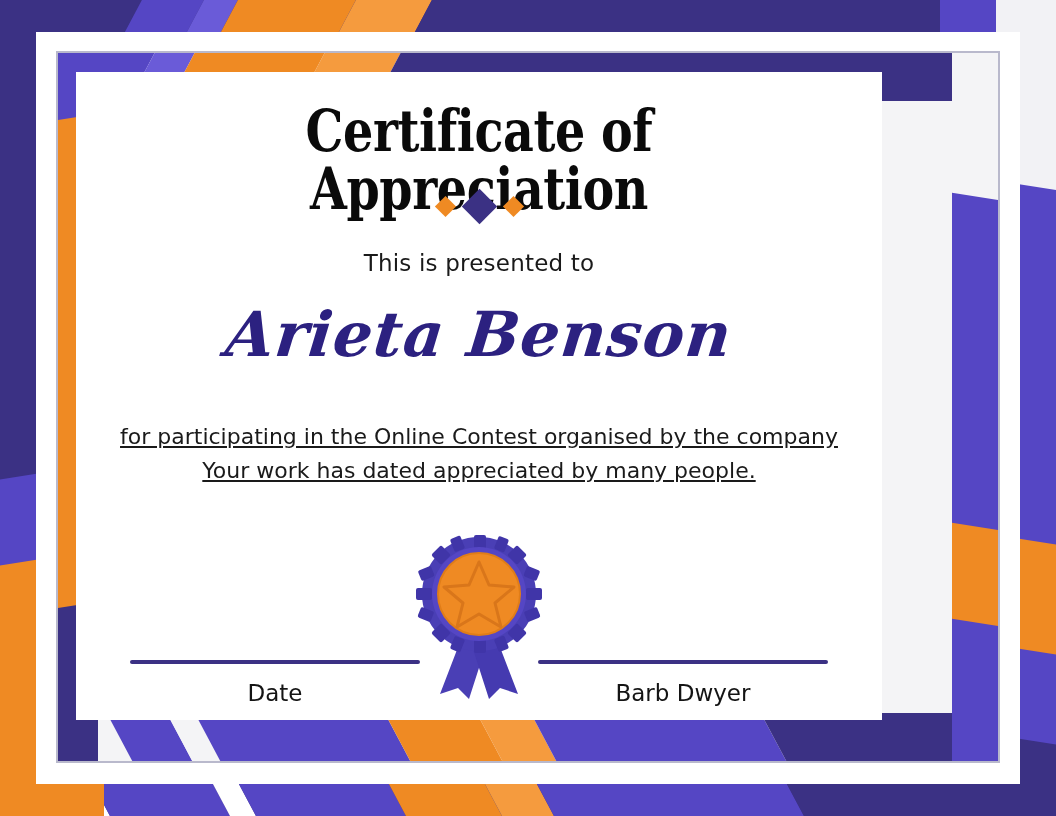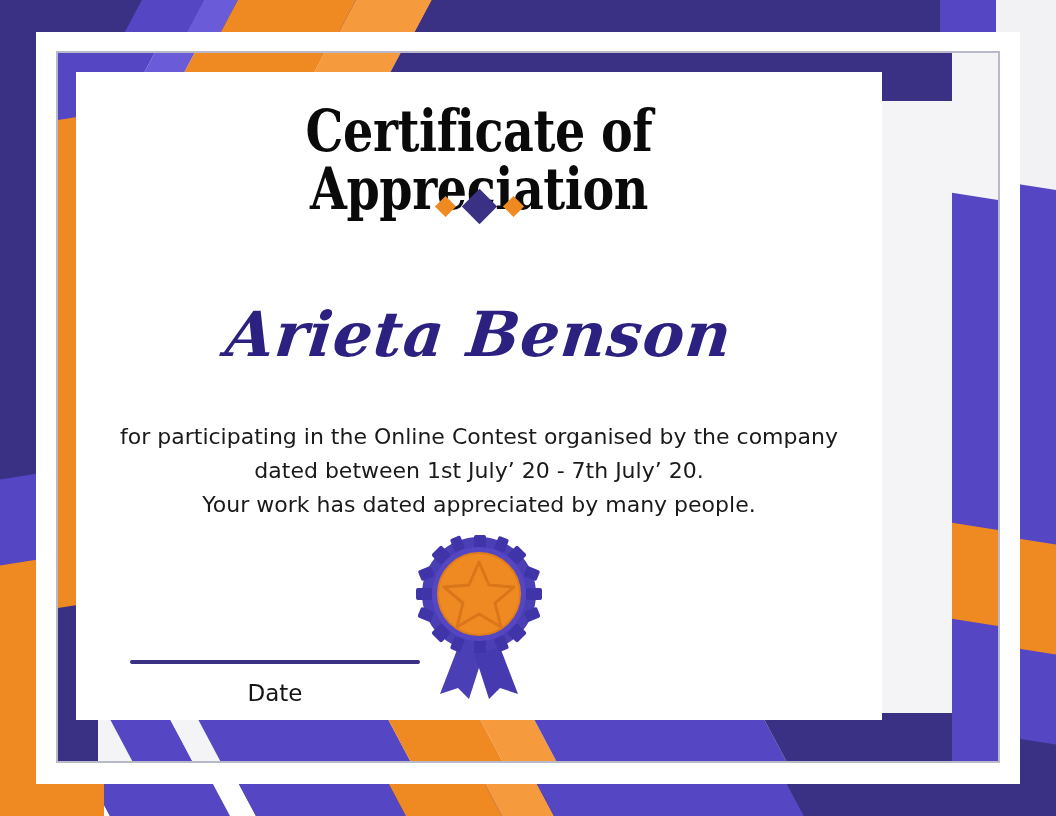--- a/index.html
+++ b/index.html
@@ -260,21 +260,21 @@
   .body-text {
     position: absolute;
     left: 30px; right: 30px;
     top: 348px;
     text-align: center;
     font-family: "DejaVu Sans", "Liberation Sans", sans-serif;
     font-size: 22px;
     line-height: 34px;
     color: #1a1a1a;
   }
-  .body-text .body-line { display: block; white-space: nowrap; }
+  .body-text .body-line { display: block; white-space: nowrap; text-decoration: underline; }
 
   
   .rosette {
     position: absolute;
     left: 50%;
     top: 462px;
     width: 130px;
     height: 165px;
     margin-left: -65px;
     z-index: 30;
@@ -395,26 +395,26 @@
   <div class="content-panel">
 
     <div class="cert-title">Certificate of Appreciation</div>
 
     <div class="diamond-divider">
       <span class="diamond diamond-small"></span>
       <span class="diamond diamond-large"></span>
       <span class="diamond diamond-small"></span>
     </div>
 
+    <div class="presented-line">This is presented  to</div>
 
     <div class="recipient-name">Arieta Benson</div>
 
     <div class="body-text">
       <span class="body-line">for participating in the Online Contest organised by the company</span>
-      <span class="body-line">dated between 1st July’ 20 - 7th July’ 20.</span>
       <span class="body-line">Your work has dated appreciated by many people.</span>
     </div>
 
     <div class="rosette">
       <svg viewBox="0 0 130 165" width="130" height="165" aria-hidden="true">
 
         <path d="M46 108 L26 160 L44 154 L55 165 L72 112 Z" fill="#4a3fb5"></path>
         <path d="M84 108 L104 160 L86 154 L75 165 L58 112 Z" fill="#453ab0"></path>
 
         <g fill="#4a3fb5">
@@ -446,15 +446,19 @@
 
         <path d="M65 28 L75 51 L100 53 L81 69 L87 93 L65 80 L43 93 L49 69 L30 53 L55 51 Z" fill="none" stroke="#d9761a" stroke-width="3" stroke-linejoin="round"></path>
       </svg>
     </div>
 
     <div class="sig-block sig-left">
       <div class="sig-line"></div>
       <div class="sig-label">Date</div>
     </div>
 
+    <div class="sig-block sig-right">
+      <div class="sig-line"></div>
+      <div class="sig-label">Barb Dwyer</div>
+    </div>
 
   </div>
 </div>
 
 </body></html>

